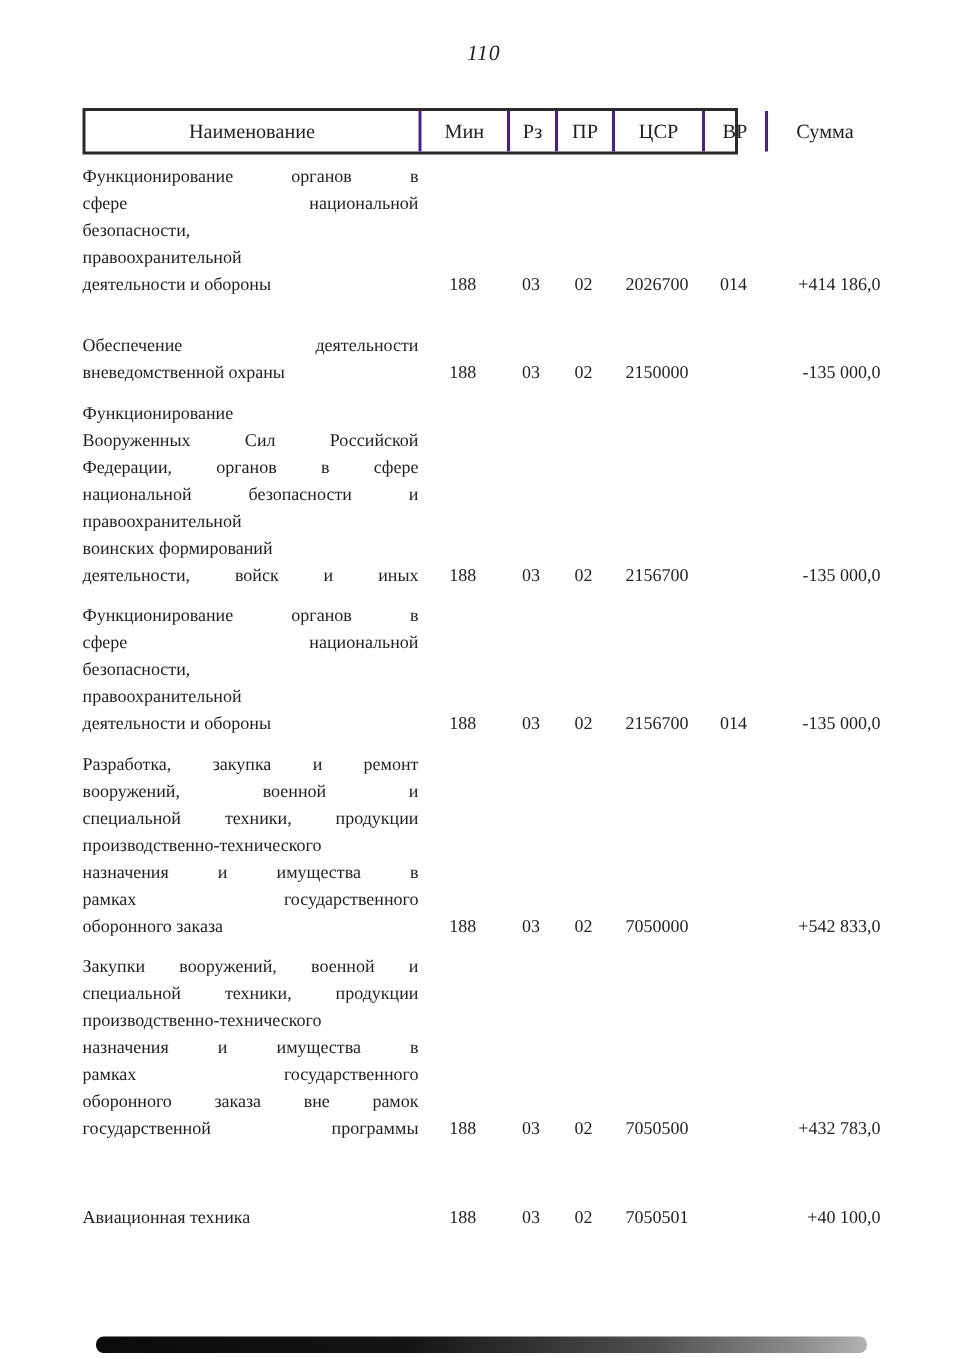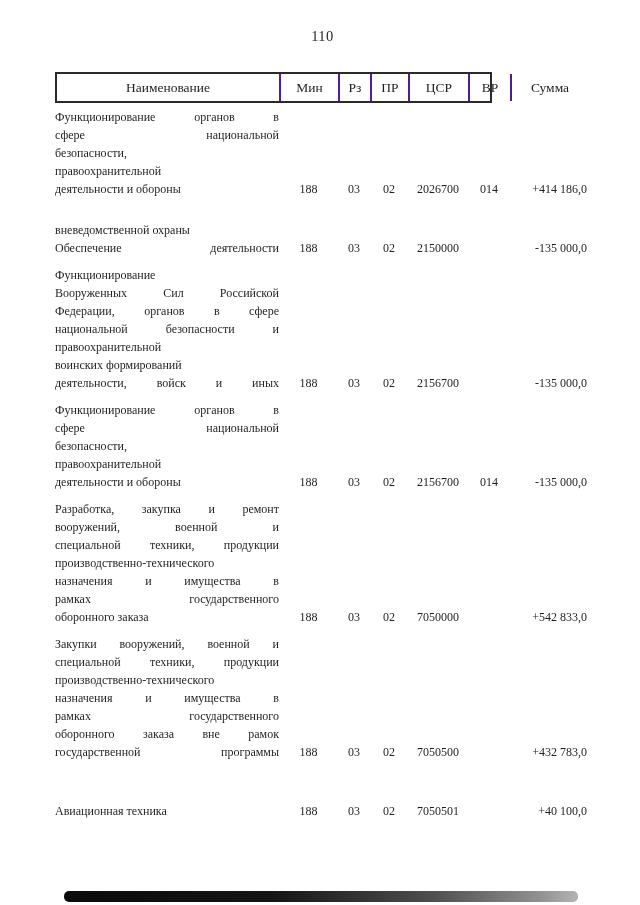--- a/index.html
+++ b/index.html
@@ -4,21 +4,21 @@
 <style>
   html, body { margin:0; padding:0; }
   body {
     width:640px; height:905px; position:relative; overflow:hidden;
     background:#ffffff; color:#1f1f1f;
     font-family:"Liberation Serif", serif;
   }
   .sheet { position:absolute; left:55px; top:0; width:535px; height:905px; }
   .pageno {
     position:absolute; top:28px; left:0; width:535px;
-    text-align:center; font-size:14.5px; letter-spacing:0.5px;
+    text-align:center; font-size:14.5px; letter-spacing:0.5px;font-style:italic;
   }
   .tbl { position:absolute; top:72px; left:0; width:535px; }
   .thead {
     display:grid; grid-template-columns:222px 59px 32px 38px 60px 42px 78px;
     width:437px; height:31px; box-sizing:border-box;
     border:2px solid #2a2a2a;
   }
   .th {
     display:flex; align-items:center; justify-content:center;
     font-size:13.5px; height:100%;
@@ -73,22 +73,22 @@
         <div class="num">188</div>
         <div class="num">03</div>
         <div class="num">02</div>
         <div class="num">2026700</div>
         <div class="num">014</div>
         <div class="sum">+414 186,0</div>
       </div>
 
       <div class="row">
         <div class="name">
+          <div class="ln jl">Обеспечение деятельности</div>
           <div class="ln">вневедомственной охраны</div>
-          <div class="ln jl">Обеспечение деятельности</div>
         </div>
         <div class="num">188</div>
         <div class="num">03</div>
         <div class="num">02</div>
         <div class="num">2150000</div>
         <div class="num"></div>
         <div class="sum">-135 000,0</div>
       </div>
 
       <div class="row">

